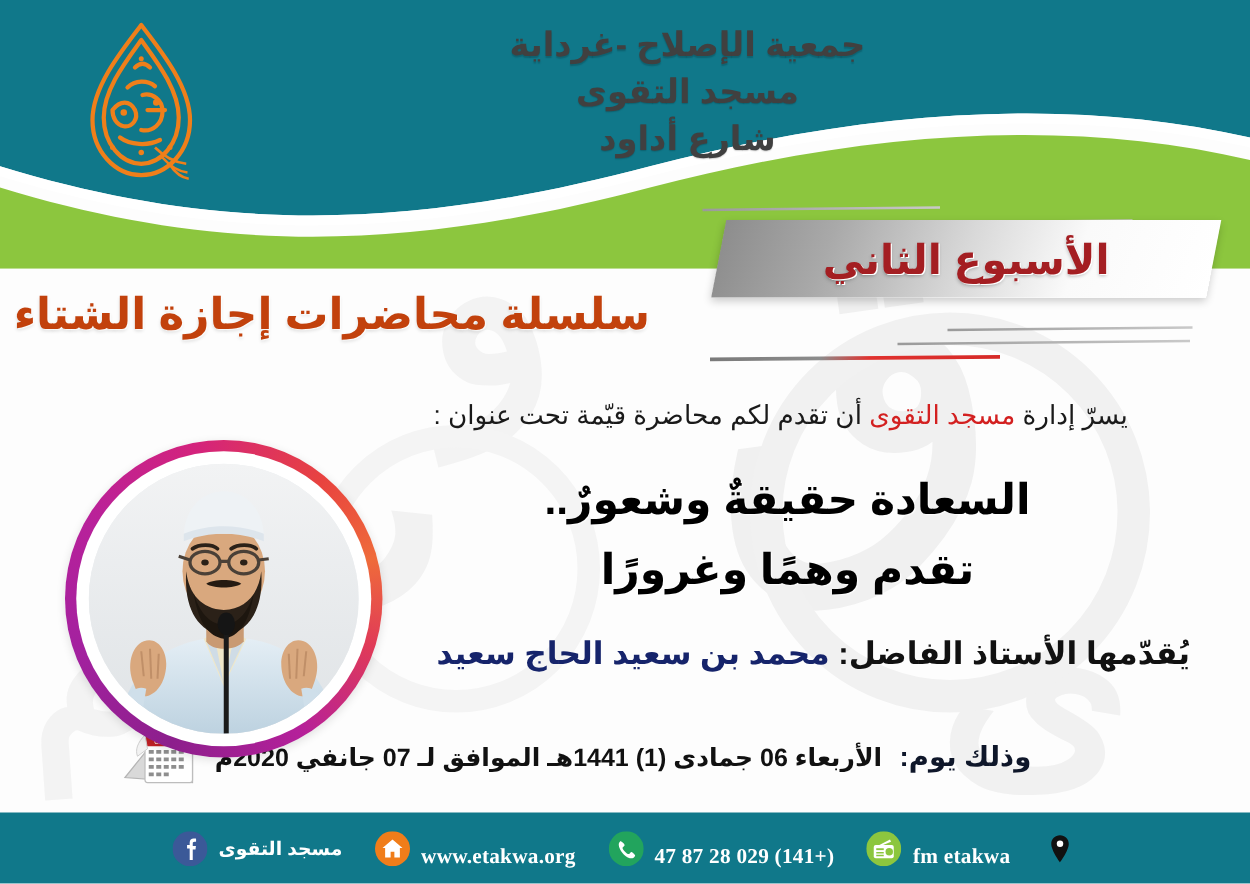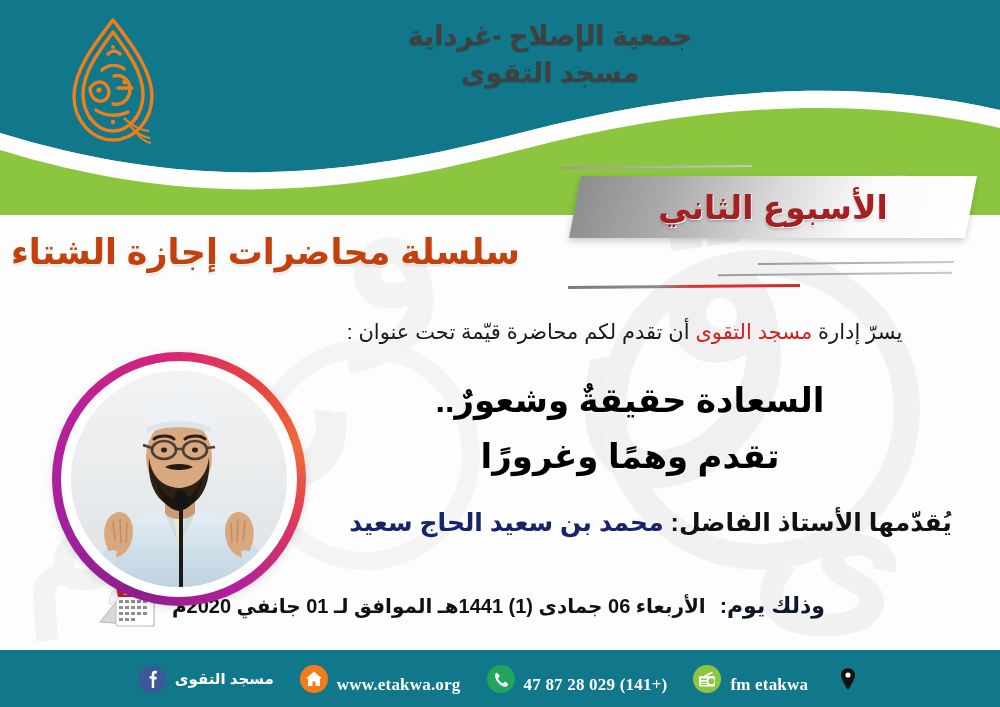--- a/index.html
+++ b/index.html
@@ -316,20 +316,21 @@
         <path d="M72 104 C80 112 88 116 97 117"></path>
         <path d="M78 112 C84 119 90 123 98 124"></path>
         <path d="M84 118 C88 124 93 128 99 129"></path>
       </g>
     </svg>
   </div>
 
   <div class="header-text">
     <div>جمعية الإصلاح -غرداية</div>
     <div>مسجد التقوى</div>
+    <div>شارع أداود</div>
   </div>
 
   <div class="deco-line dl1"></div>
   <div class="deco-line dl2"></div>
   <div class="deco-line dl3"></div>
   <div class="deco-line dl4"></div>
   <div class="dl-red"></div>
 
   <div class="banner-wrap">
     <div class="banner">
@@ -344,21 +345,21 @@
   <div class="lecture">
     <div>السعادة حقيقةٌ وشعورٌ..</div>
     <div>تقدم وهمًا وغرورًا</div>
   </div>
 
   <div class="presenter"><span>يُقدّمها الأستاذ الفاضل:</span>
     <span class="name">محمد بن سعيد الحاج سعيد</span></div>
 
   <div class="date-row">
     <span class="date-label">وذلك يوم:</span>
-    <span class="date-value">الأربعاء 06 جمادى (1) 1441هـ الموافق لـ 01 جانفي 2020م</span>
+    <span class="date-value">الأربعاء 06 جمادى (1) 1441هـ الموافق لـ 07 جانفي 2020م</span>
     <span class="cal-icon">
       <svg width="62" height="56" viewBox="0 0 62 56">
         <path d="M4 44 L20 24 L58 24 L58 48 Z" fill="#d9d9d9" stroke="#b5b5b5" stroke-width="1"></path>
         <rect x="20" y="10" width="38" height="38" rx="2" fill="#ffffff" stroke="#bdbdbd" stroke-width="1"></rect>
         <rect x="20" y="10" width="38" height="9" rx="2" fill="#c32026"></rect>
         <text x="39" y="17" font-size="5" fill="#ffffff" text-anchor="middle" font-family="Liberation Sans, sans-serif">Calendrier</text>
         <g fill="#8e8e8e">
           <rect x="23" y="22" width="4" height="3"></rect>
             <rect x="29" y="22" width="4" height="3"></rect>
           <rect x="35" y="22" width="4" height="3"></rect>

